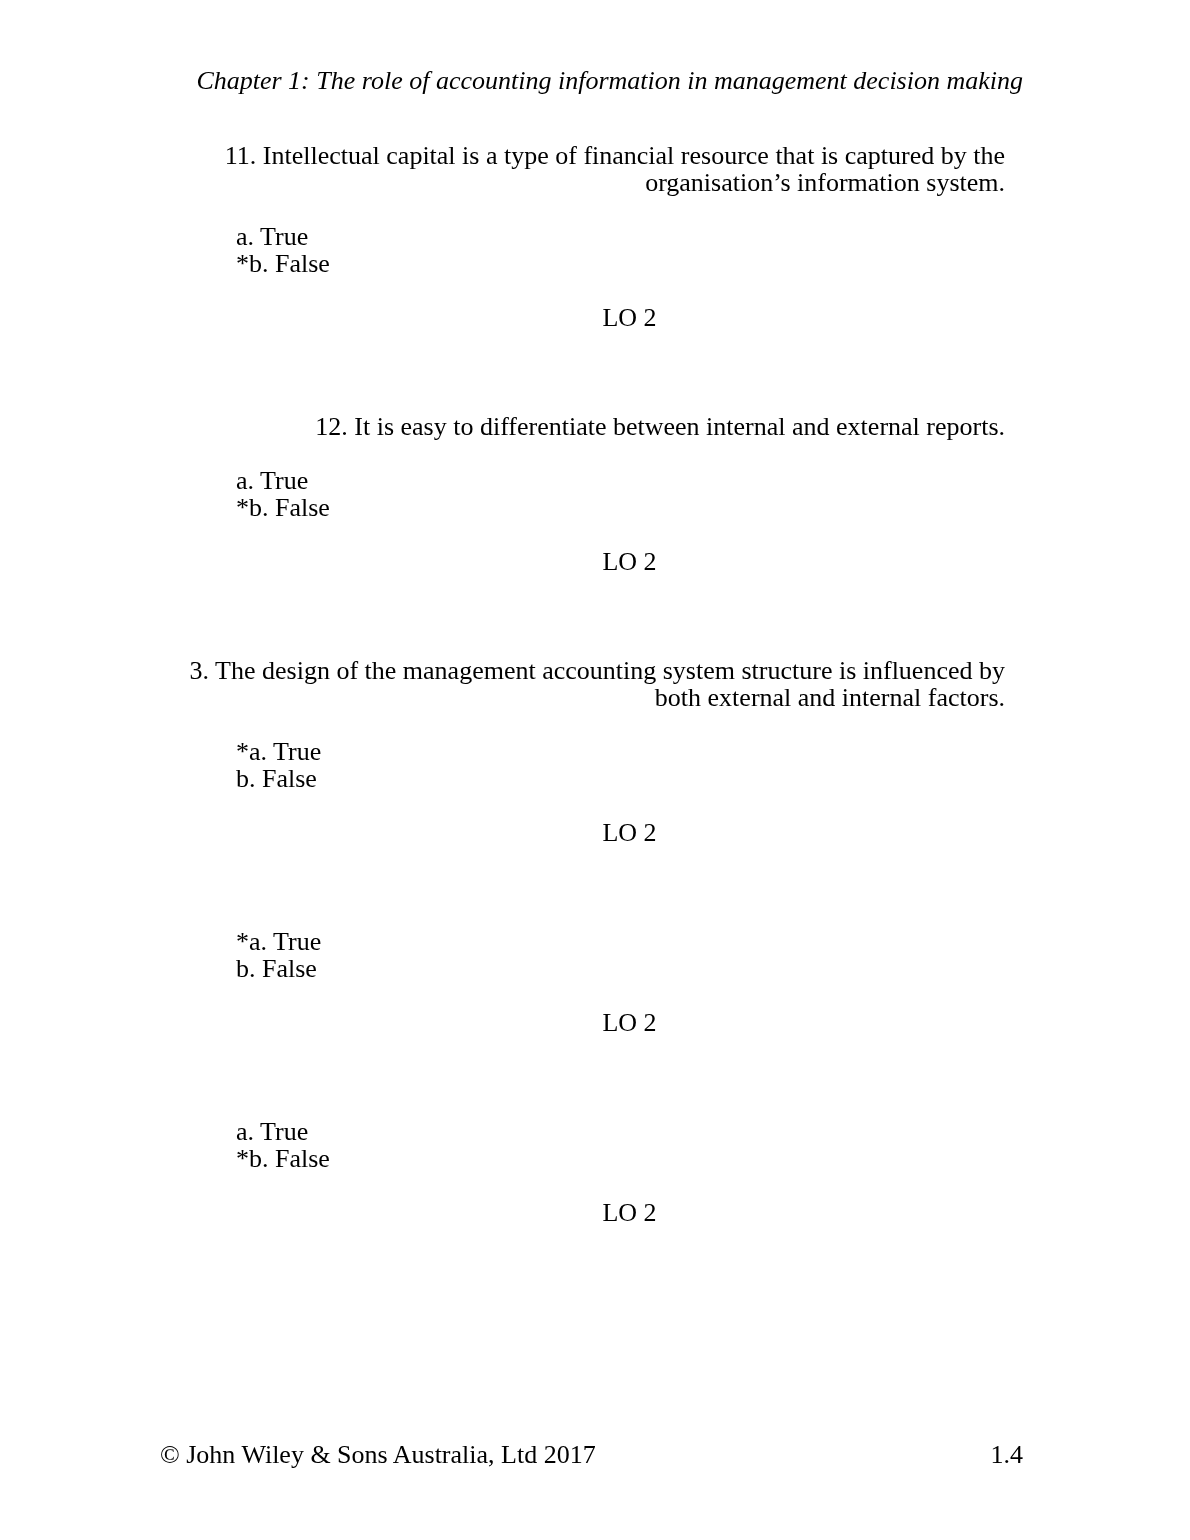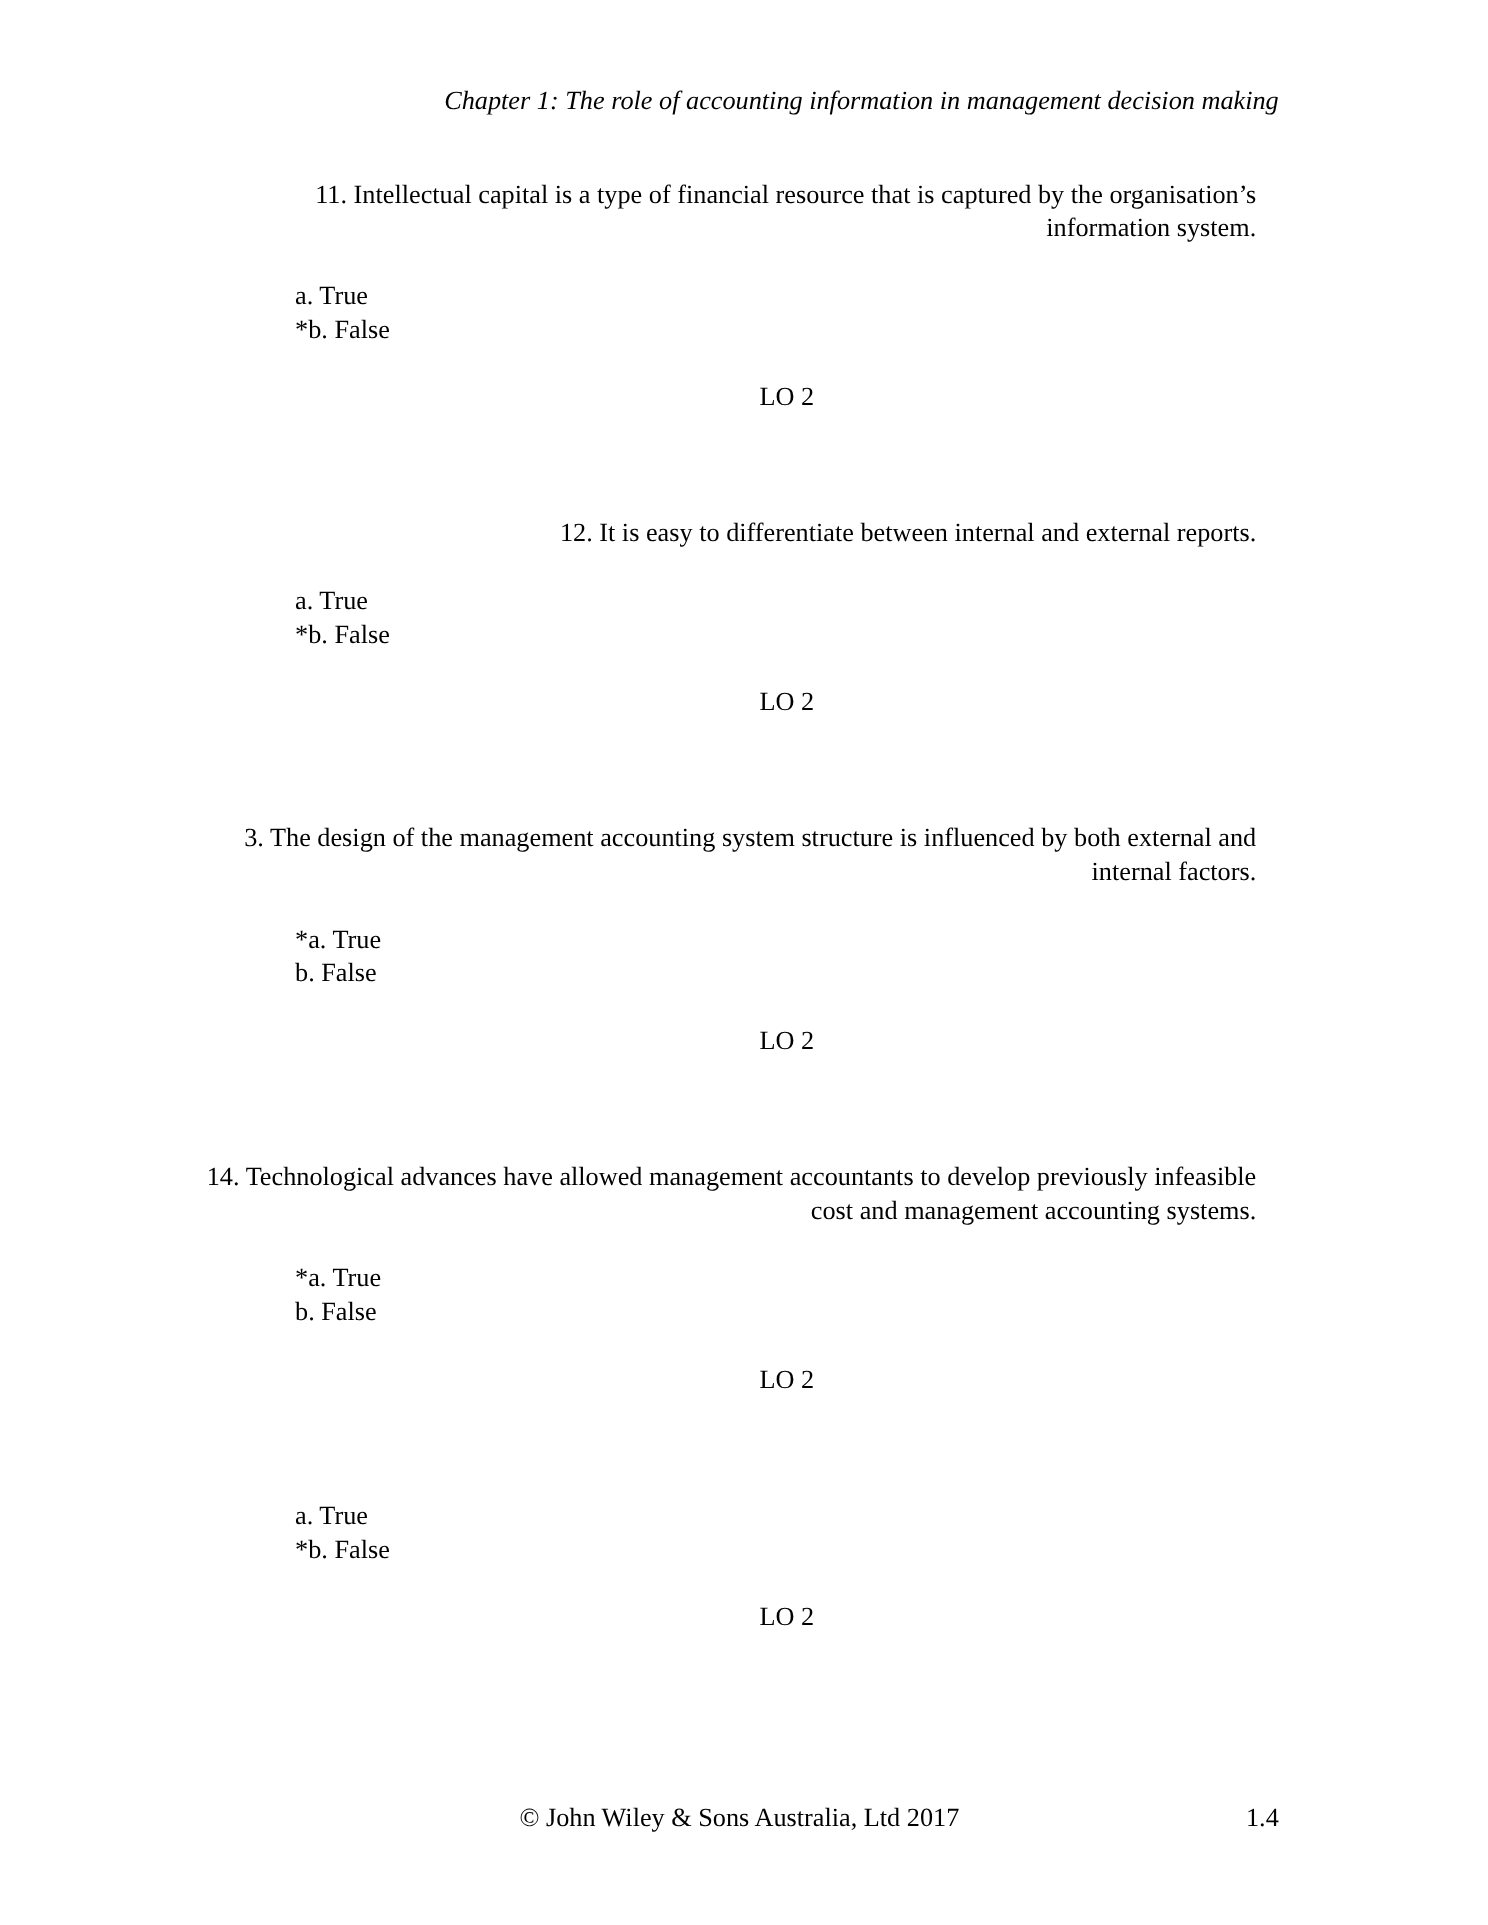--- a/index.html
+++ b/index.html
@@ -7,21 +7,21 @@
     padding: 0;
     background: #ffffff;
   }
   .page {
     position: relative;
     width: 1190px;
     height: 1540px;
     background: #ffffff;
     color: #000000;
     font-family: "Liberation Serif", "DejaVu Serif", serif;
-    font-size: 21px;
+    font-size: 26px;
     line-height: 27px;
     overflow: hidden;
     box-sizing: border-box;
   }
   .content {
     padding: 0 167px 0 160px;
   }
   .page-header {
     margin: 0;
     padding-top: 67px;
@@ -49,21 +49,21 @@
   .lo {
     margin: 27px 0 0 0;
     padding-left: 76px;
     text-align: center;
   }
   .page-footer {
     position: absolute;
     top: 1441px;
     left: 160px;
     right: 167px;
-    text-align: center;
+    text-align: left;
   }
   .footer-copyright {
     display: inline-block;
   }
   .footer-page-number {
     position: absolute;
     right: 0;
     top: 0;
   }
 </style>
@@ -96,21 +96,20 @@
     <section class="question">
       <p class="q-text">3. The design of the management accounting system structure is influenced by both external and internal factors.</p>
       <div class="options">
         <p class="option">*a. True</p>
         <p class="option">b. False</p>
       </div>
       <p class="lo">LO 2</p>
     </section>
 
     <section class="question">
-      <p class="q-text">14. Technological advances have allowed management accountants to develop previously infeasible cost and management accounting systems.</p>
       <div class="options">
         <p class="option">*a. True</p>
         <p class="option">b. False</p>
       </div>
       <p class="lo">LO 2</p>
     </section>
 
     <section class="question">
       <div class="options">
         <p class="option">a. True</p>

